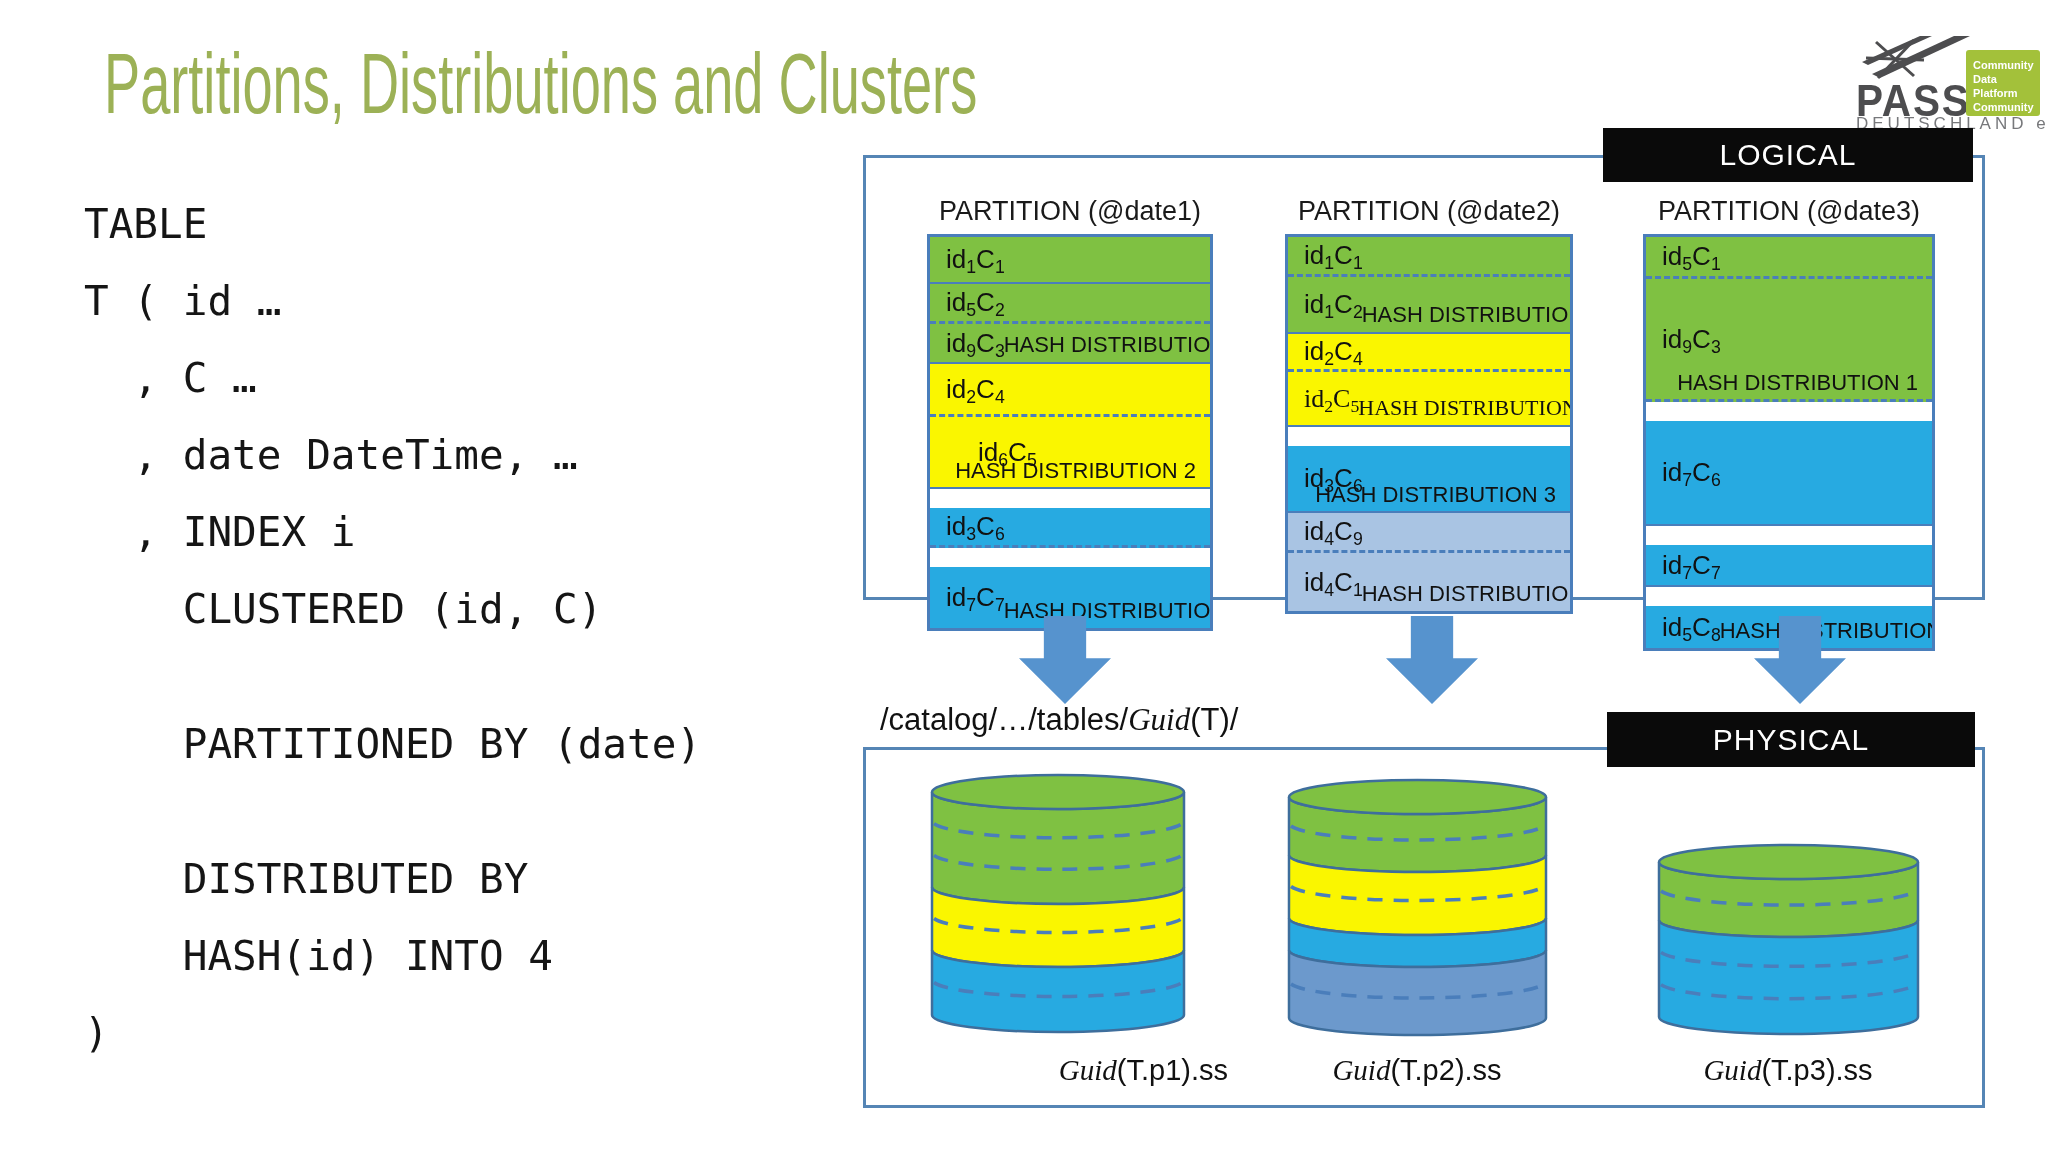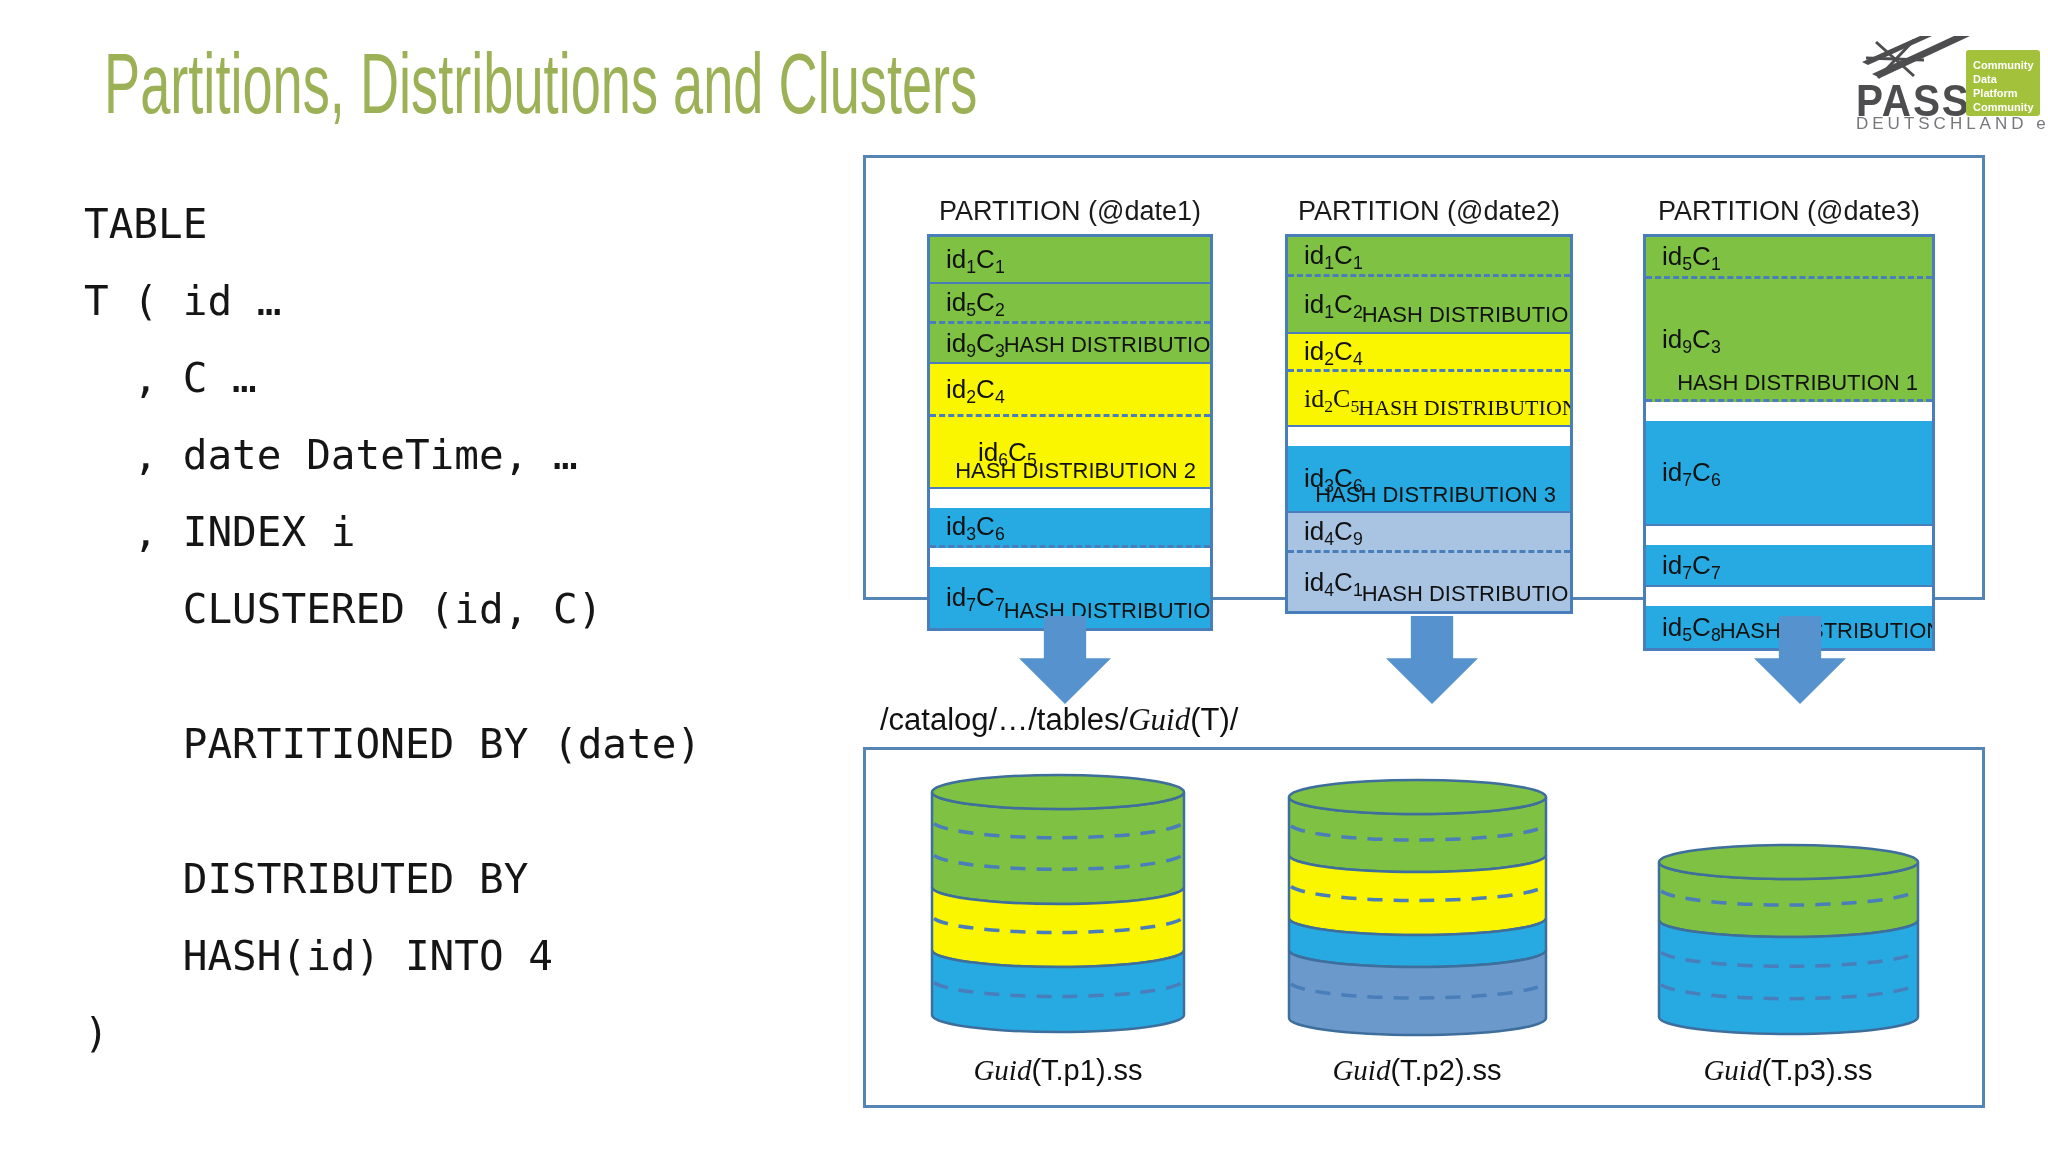--- a/index.html
+++ b/index.html
@@ -110,20 +110,22 @@
         <div>Community</div>
       </div>
     <div class="logo-region">DEUTSCHLAND e.V.</div>
   </div>
 
   <pre class="code" id="code"><div class="code-line">TABLE</div><div class="code-line">T ( id …</div><div class="code-line">  , C …</div><div class="code-line">  , date DateTime, …</div><div class="code-line">  , INDEX i</div><div class="code-line">    CLUSTERED (id, C)</div><div class="code-line blank"></div><div class="code-line">    PARTITIONED BY (date)</div><div class="code-line blank"></div><div class="code-line">    DISTRIBUTED BY</div><div class="code-line">    HASH(id) INTO 4</div><div class="code-line">)</div></pre>
 
   <div class="region logical"></div>
   <div class="region physical"></div>
 
+  <div class="black-label pos-logical">LOGICAL</div>
+  <div class="black-label pos-physical">PHYSICAL</div>
 
   <div id="partitions">
       <div class="partition" style="left: 927px; width: 286px;">
         <div class="ptitle">PARTITION (@date1)</div>
         <div class="pbox">
           <div class="prow c-green" style="height: 47px; border-bottom: 2px solid rgb(74, 126, 187);">
             <span class="rlabel">id<sub>1</sub>C<sub>1</sub></span>
           </div>
           <div class="prow c-green" style="height: 40px; border-bottom: 3px dashed rgb(74, 126, 187);">
             <span class="rlabel">id<sub>5</sub>C<sub>2</sub></span>
@@ -212,21 +214,21 @@
       <svg width="258" height="266" class="cyl" style="left: 929px; top: 772px;">
         <path d="M 3 20 A 126 17 0 0 0 255 20 L 255 115 A 126 17 0 0 1 3 115 Z" fill="#7FC142" stroke="#3E6E9C" stroke-width="2.5"></path>
         <path d="M 5 51.66666666666667 A 126 17 0 0 0 253 51.66666666666667" fill="none" stroke="#4A7EBB" stroke-width="3.5" stroke-dasharray="15 11"></path>
         <path d="M 5 83.33333333333334 A 126 17 0 0 0 253 83.33333333333334" fill="none" stroke="#4A7EBB" stroke-width="3.5" stroke-dasharray="15 11"></path>
         <path d="M 3 115 A 126 17 0 0 0 255 115 L 255 178 A 126 17 0 0 1 3 178 Z" fill="#FAF600" stroke="#3E6E9C" stroke-width="2.5"></path>
         <path d="M 5 146.5 A 126 17 0 0 0 253 146.5" fill="none" stroke="#4A7EBB" stroke-width="3.5" stroke-dasharray="15 11"></path>
         <path d="M 3 178 A 126 17 0 0 0 255 178 L 255 243 A 126 17 0 0 1 3 243 Z" fill="#27AAE1" stroke="#3E6E9C" stroke-width="2.5"></path>
         <path d="M 5 210.5 A 126 17 0 0 0 253 210.5" fill="none" stroke="#4A7EBB" stroke-width="3.5" stroke-dasharray="15 11"></path>
         <ellipse cx="129" cy="20" rx="126" ry="17" fill="#7FC142" stroke="#3E6E9C" stroke-width="2.5"></ellipse>
       </svg>
-      <div class="cyl-label" style="left: 888px;"><i>Guid</i><span>(T.p1).ss</span></div>
+      <div class="cyl-label" style="left: 888px; text-align: right;"><i>Guid</i><span>(T.p1).ss</span></div>
       <svg width="263" height="264" class="cyl" style="left: 1285.5px; top: 777px;">
         <path d="M 3 20 A 128.5 17 0 0 0 260 20 L 260 78 A 128.5 17 0 0 1 3 78 Z" fill="#7FC142" stroke="#3E6E9C" stroke-width="2.5"></path>
         <path d="M 5 49 A 128.5 17 0 0 0 258 49" fill="none" stroke="#4A7EBB" stroke-width="3.5" stroke-dasharray="15 11"></path>
         <path d="M 3 78 A 128.5 17 0 0 0 260 78 L 260 141 A 128.5 17 0 0 1 3 141 Z" fill="#FAF600" stroke="#3E6E9C" stroke-width="2.5"></path>
         <path d="M 5 109.5 A 128.5 17 0 0 0 258 109.5" fill="none" stroke="#4A7EBB" stroke-width="3.5" stroke-dasharray="15 11"></path>
         <path d="M 3 141 A 128.5 17 0 0 0 260 141 L 260 173 A 128.5 17 0 0 1 3 173 Z" fill="#27AAE1" stroke="#3E6E9C" stroke-width="2.5"></path>
         <path d="M 3 173 A 128.5 17 0 0 0 260 173 L 260 241 A 128.5 17 0 0 1 3 241 Z" fill="#6C99CC" stroke="#3E6E9C" stroke-width="2.5"></path>
         <path d="M 5 207 A 128.5 17 0 0 0 258 207" fill="none" stroke="#4A7EBB" stroke-width="3.5" stroke-dasharray="15 11"></path>
         <ellipse cx="131.5" cy="20" rx="128.5" ry="17" fill="#7FC142" stroke="#3E6E9C" stroke-width="2.5"></ellipse>
       </svg>

